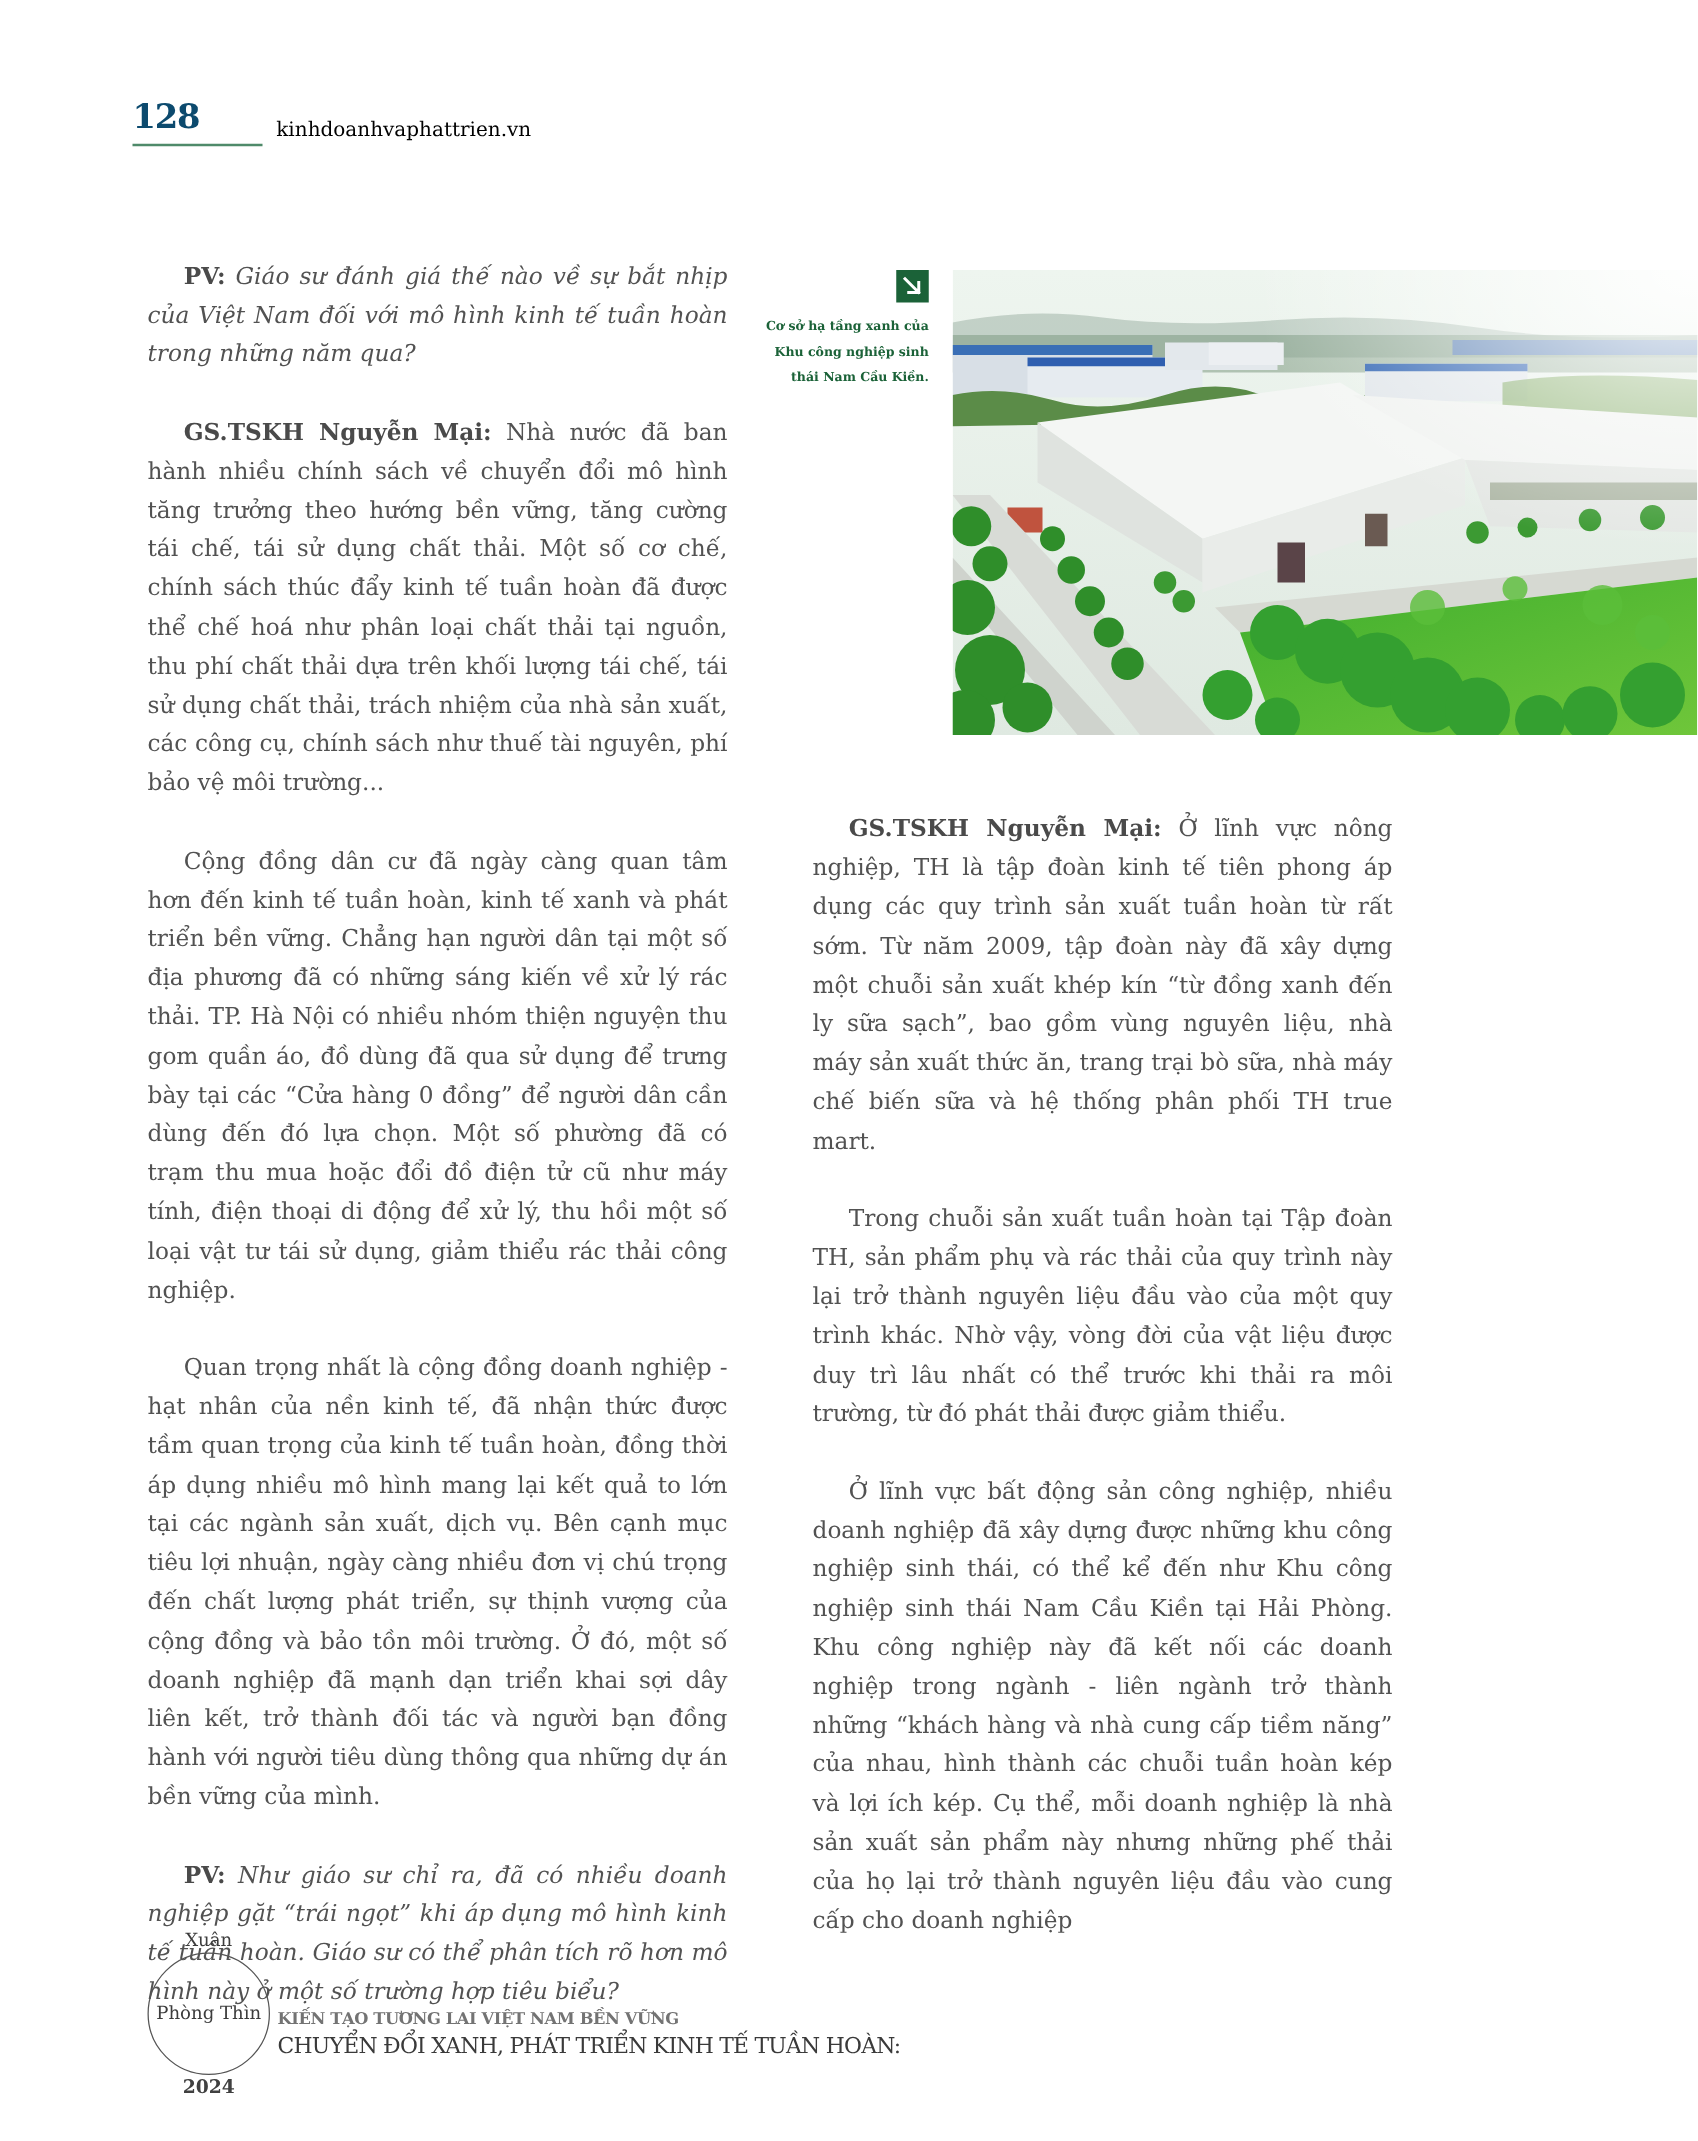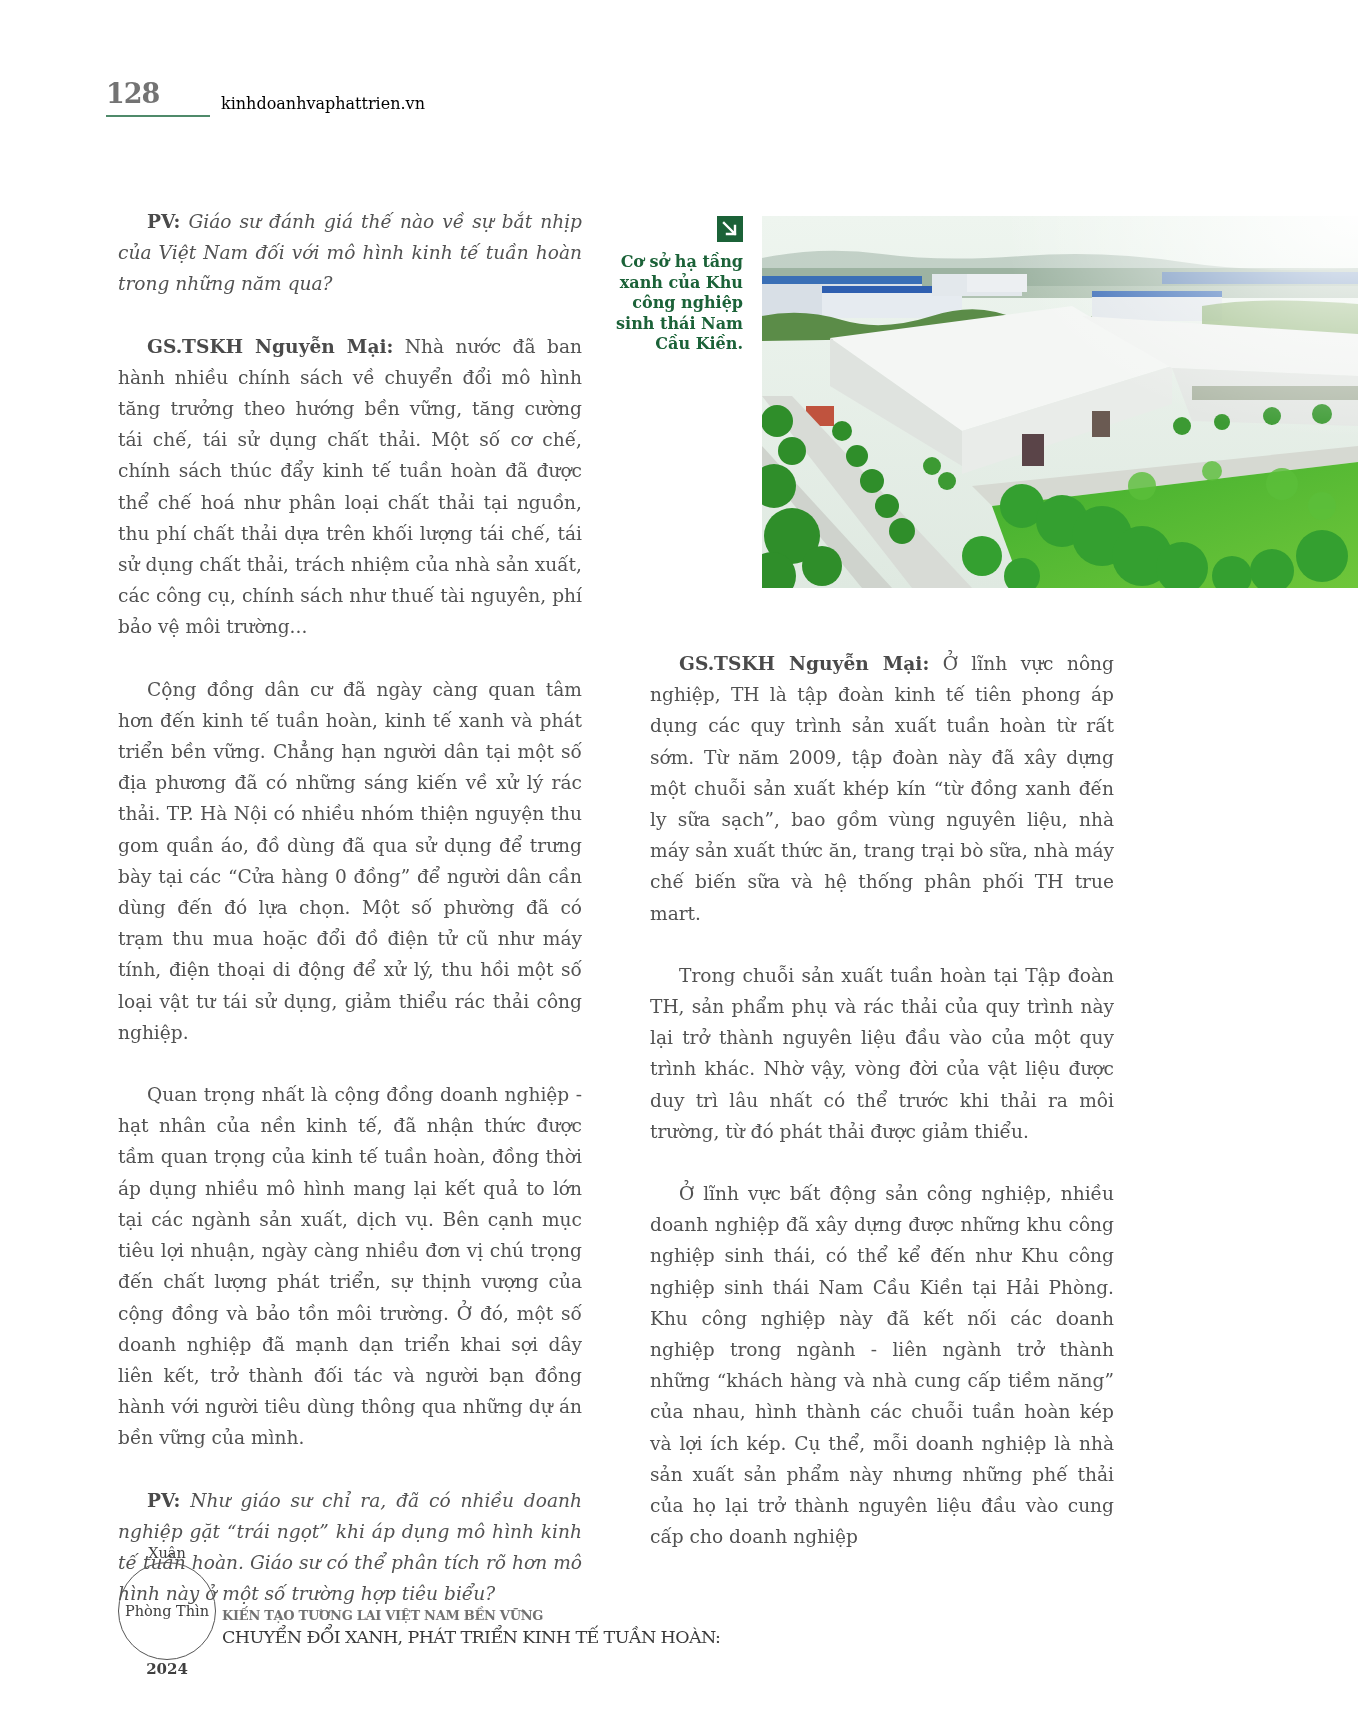--- a/index.html
+++ b/index.html
@@ -17,21 +17,21 @@
   }
 
   
   .header-page-number {
     position: absolute;
     left: 106px;
     top: 80px;
     font-family: "DejaVu Serif", serif;
     font-weight: bold;
     font-size: 27px;
-    color: #737373;
+    color: #0c4a6e;
     letter-spacing: -1px;
     line-height: 1;
   }
   .header-rule {
     position: absolute;
     left: 106px;
     top: 115px;
     width: 104px;
     height: 2px;
     background: #4f8a6a;
@@ -86,21 +86,21 @@
     justify-content: center;
   }
   .figure-caption {
     position: absolute;
     left: 600px;
     top: 252px;
     width: 143px;
     text-align: right;
     font-family: "DejaVu Serif", serif;
     font-weight: bold;
-    font-size: 16px;
+    font-size: 10px;
     line-height: 20.5px;
     color: #1b6238;
   }
   .figure-photo {
     position: absolute;
     left: 762px;
     top: 216px;
     width: 596px;
     height: 372px;
     overflow: hidden;

